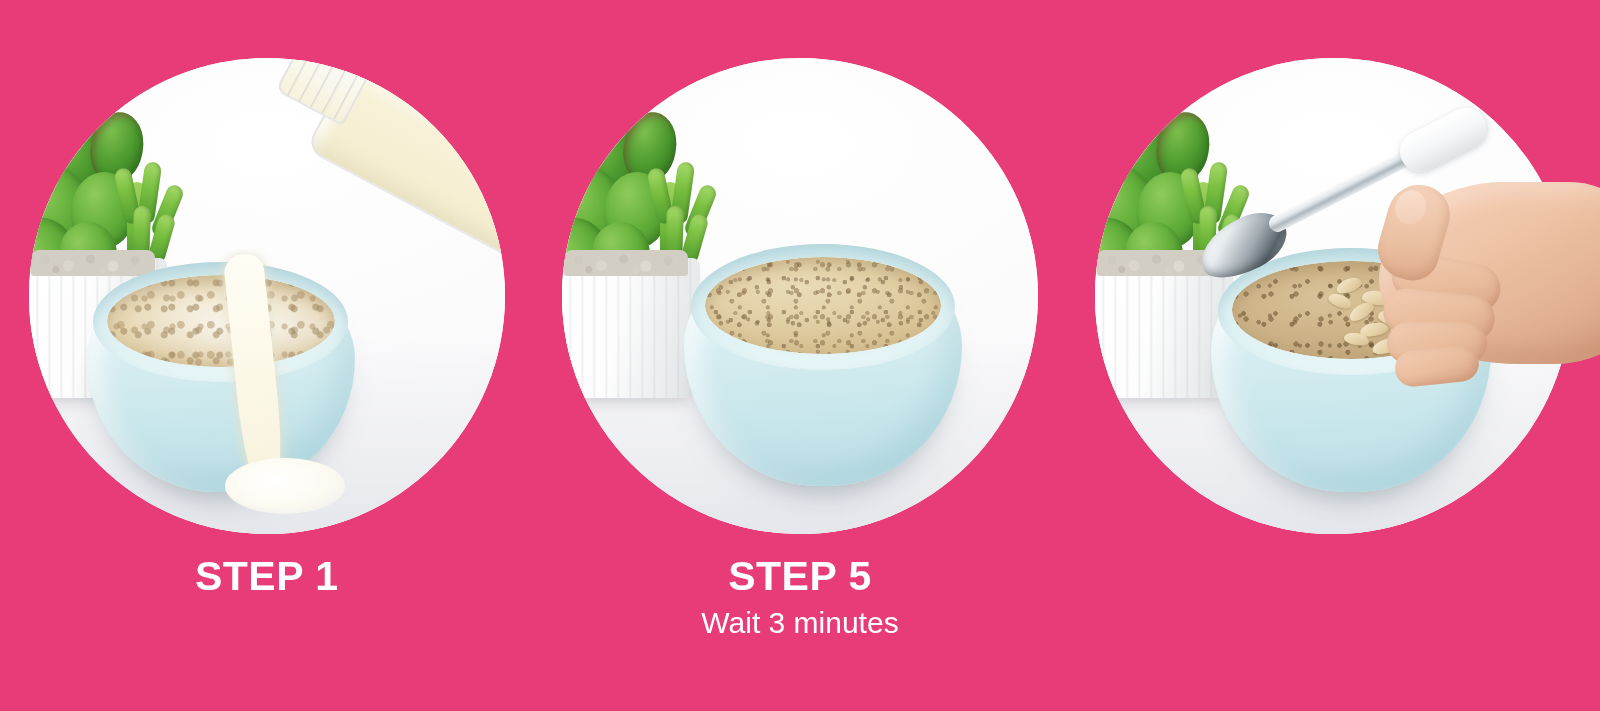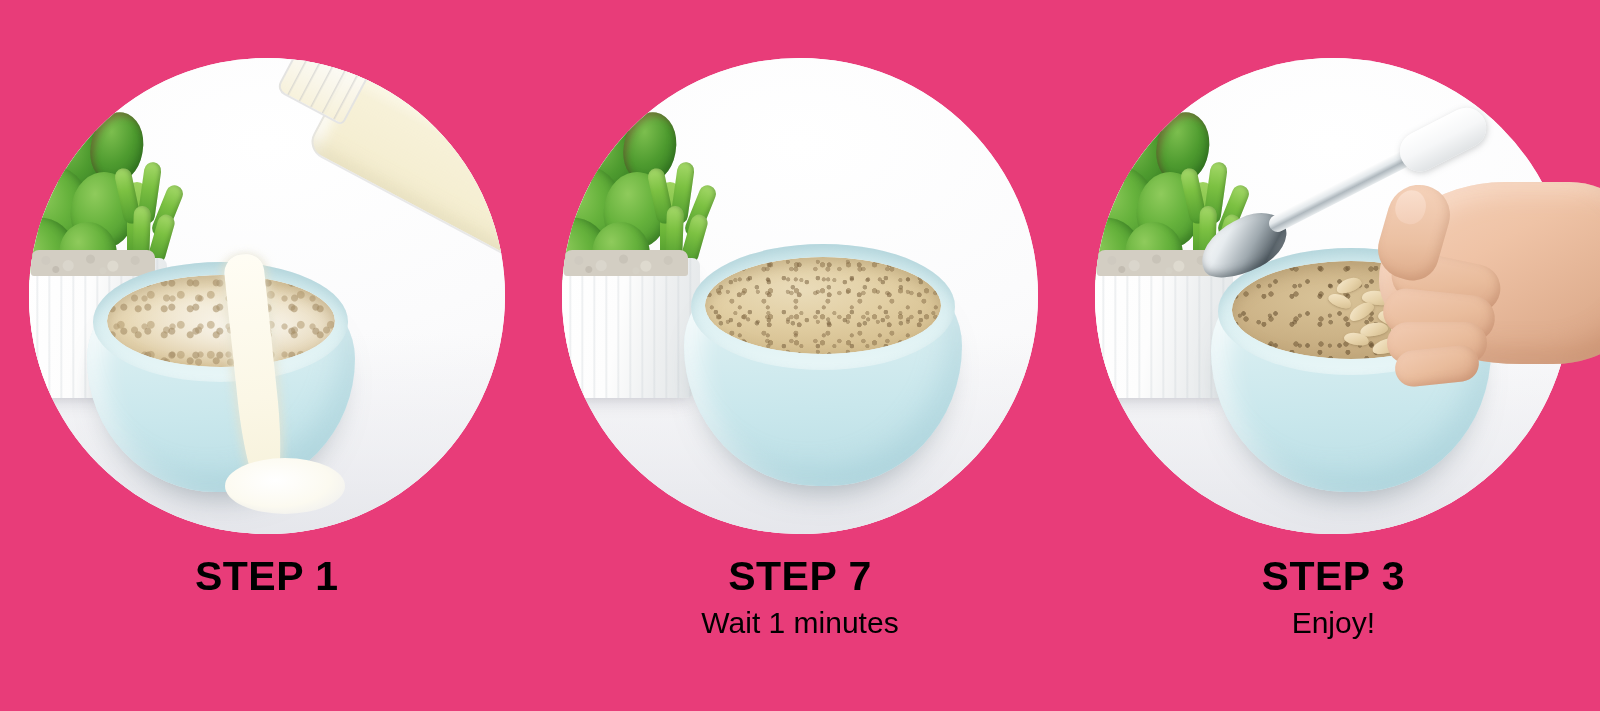--- a/index.html
+++ b/index.html
@@ -374,21 +374,21 @@
     opacity: .9;
   }
 
   
   .caption {
     position: absolute;
     left: 0;
     right: 0;
     top: 556px;
     text-align: center;
-    color: #000000;
+    color: #ffffff;
   }
   .step-title {
     font-size: 41px;
     font-weight: bold;
     letter-spacing: 0.5px;
     line-height: 1.0;
     margin: 0 0 10px 0;
   }
   .step-desc {
     font-size: 30px;
@@ -473,22 +473,22 @@
             <div class="bowl"></div>
             <div class="bowl-rim"></div>
             <div class="bowl-inner">
               <div class="oats"></div>
             </div>
           </div>
         </div>
       </div>
 
       <div class="caption">
-        <div class="step-title">STEP 7</div>
-        <div class="step-desc">Wait 1 minutes</div>
+        <div class="step-title">STEP 5</div>
+        <div class="step-desc">Wait 3 minutes</div>
       </div>
     </div>
 
     <div class="step">
       <div class="photo-circle bleed">
         <div class="scene-clip">
           <div class="scene">
             <div class="table-shade"></div>
 
             <div class="plant">
@@ -546,20 +546,16 @@
           <div class="finger" style="left:60px;  top:82px;  width:110px; height:48px; transform:rotate(12deg);"></div>
           <div class="finger" style="left:52px;  top:116px; width:112px; height:46px; transform:rotate(6deg);"></div>
           <div class="finger" style="left:56px;  top:146px; width:100px; height:42px; transform:rotate(0deg);"></div>
           <div class="finger" style="left:64px;  top:172px; width:84px;  height:36px; transform:rotate(-6deg);"></div>
           <div class="thumb">
             <div class="nail"></div>
           </div>
         </div>
       </div>
 
-      <div class="caption">
-        <div class="step-title">STEP 3</div>
-        <div class="step-desc">Enjoy!</div>
-      </div>
     </div>
 
   </div>
 </div>
 
 </body></html>

